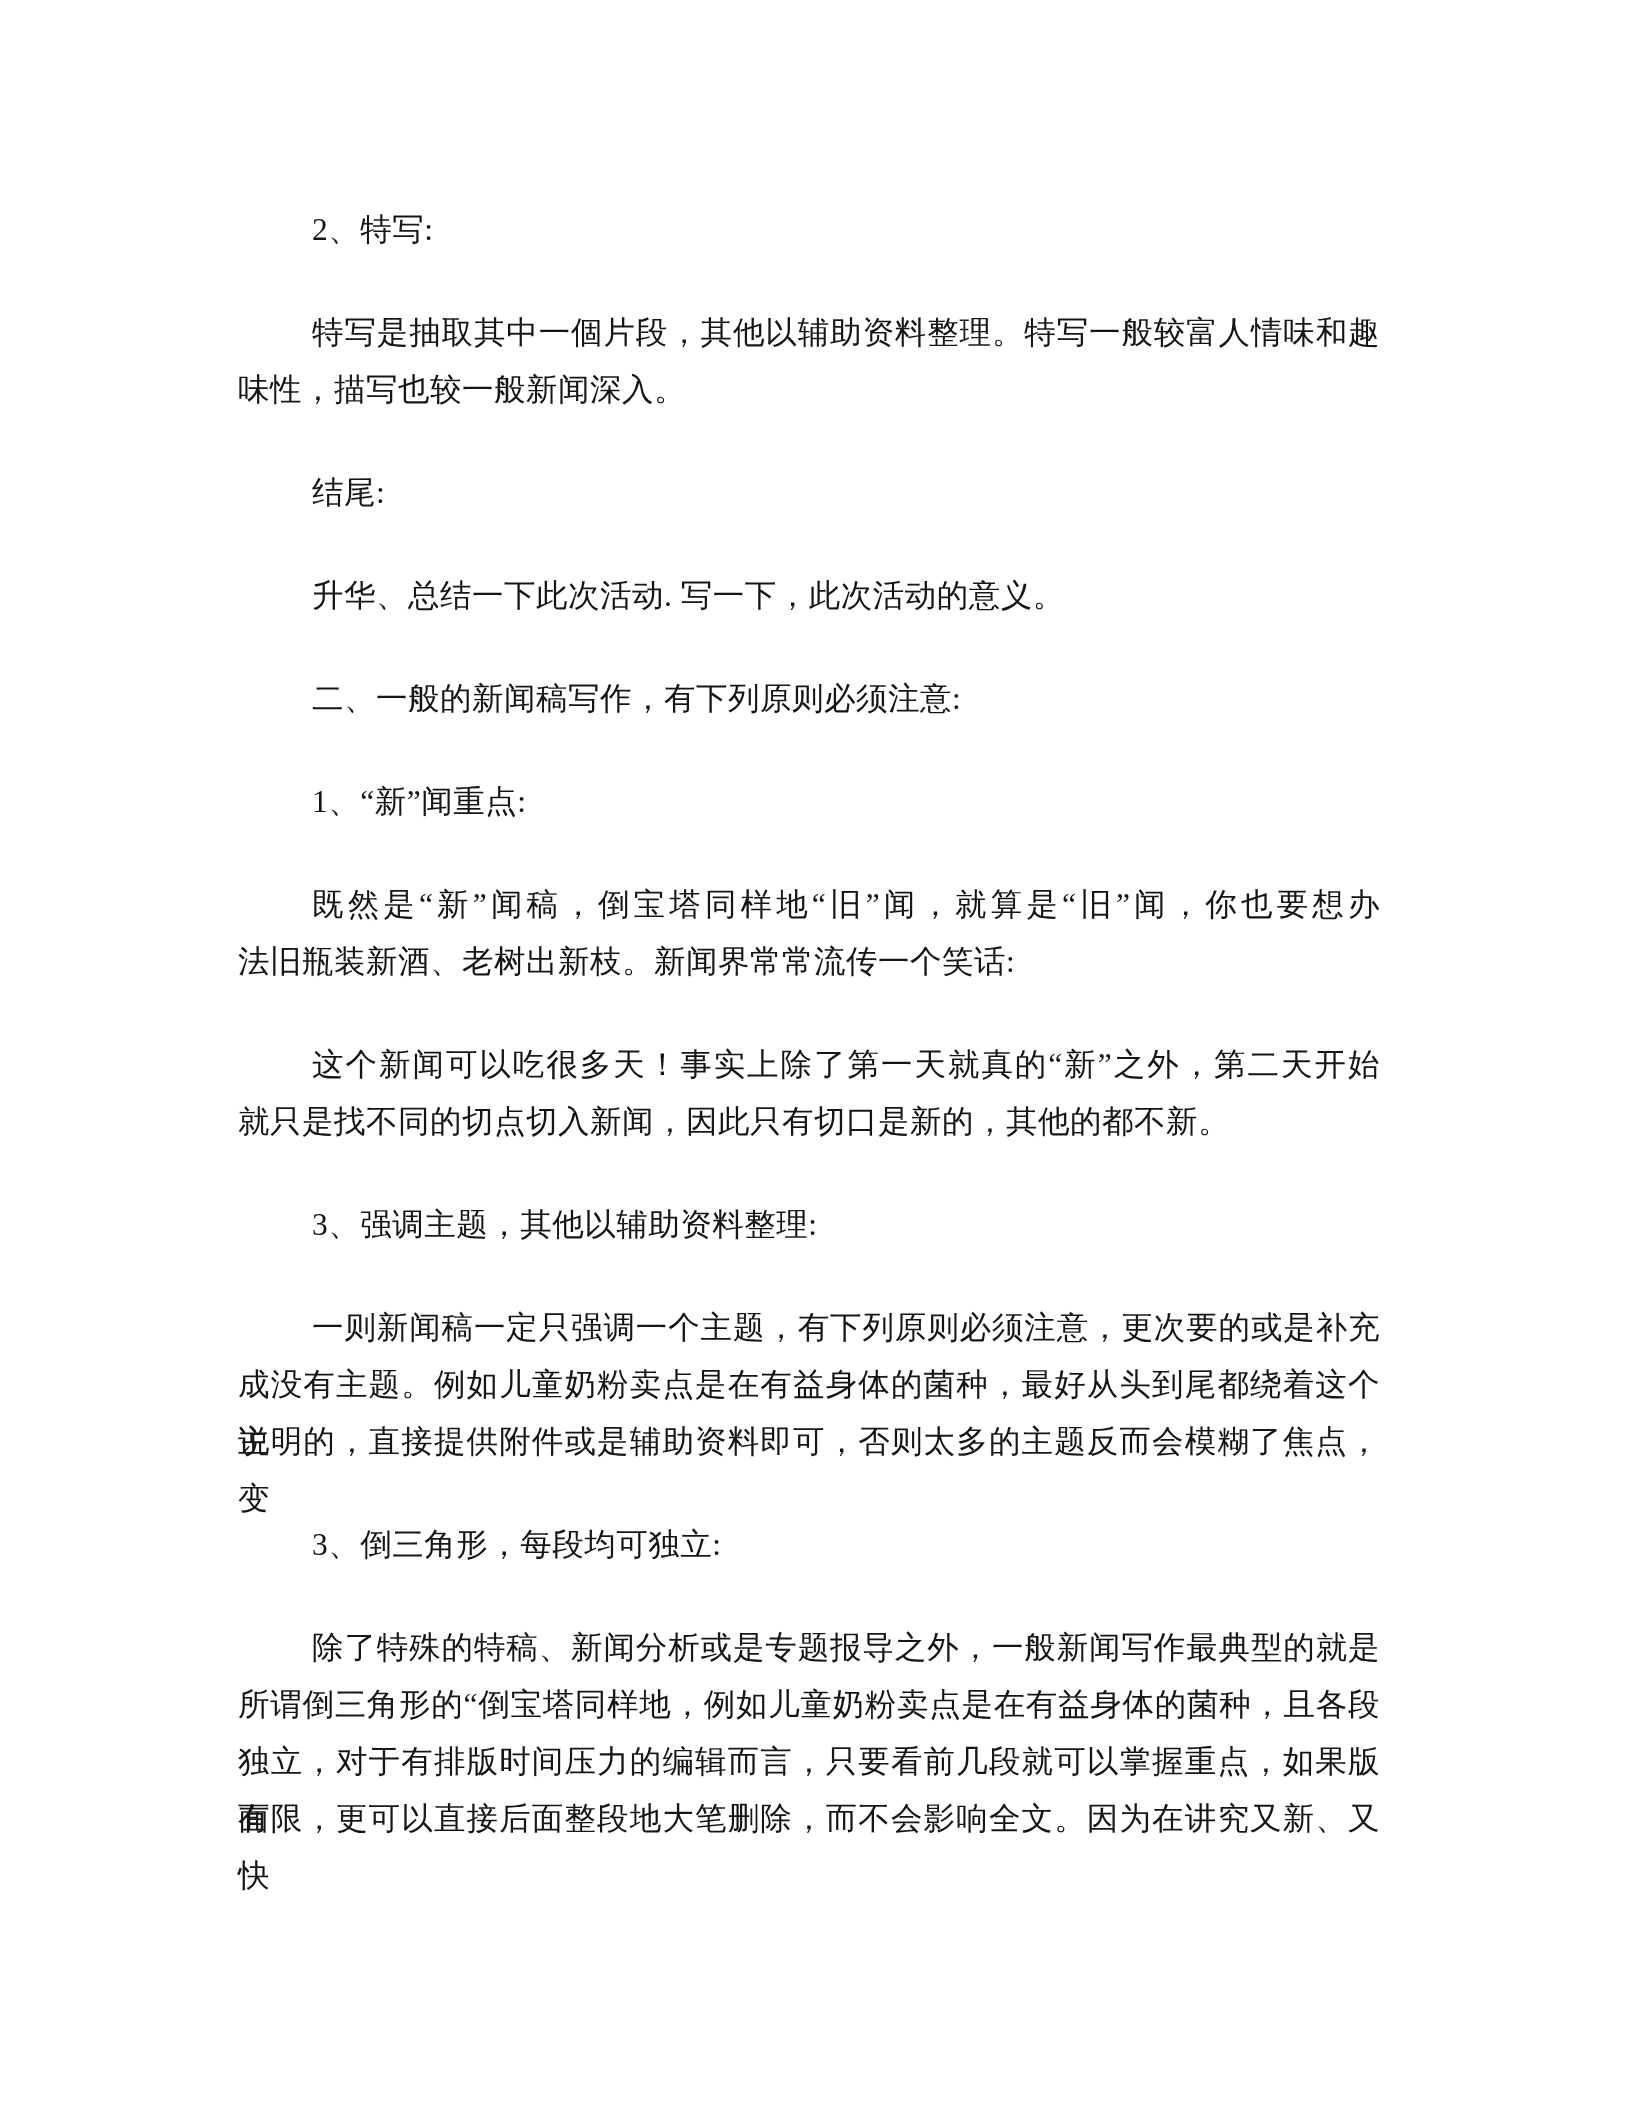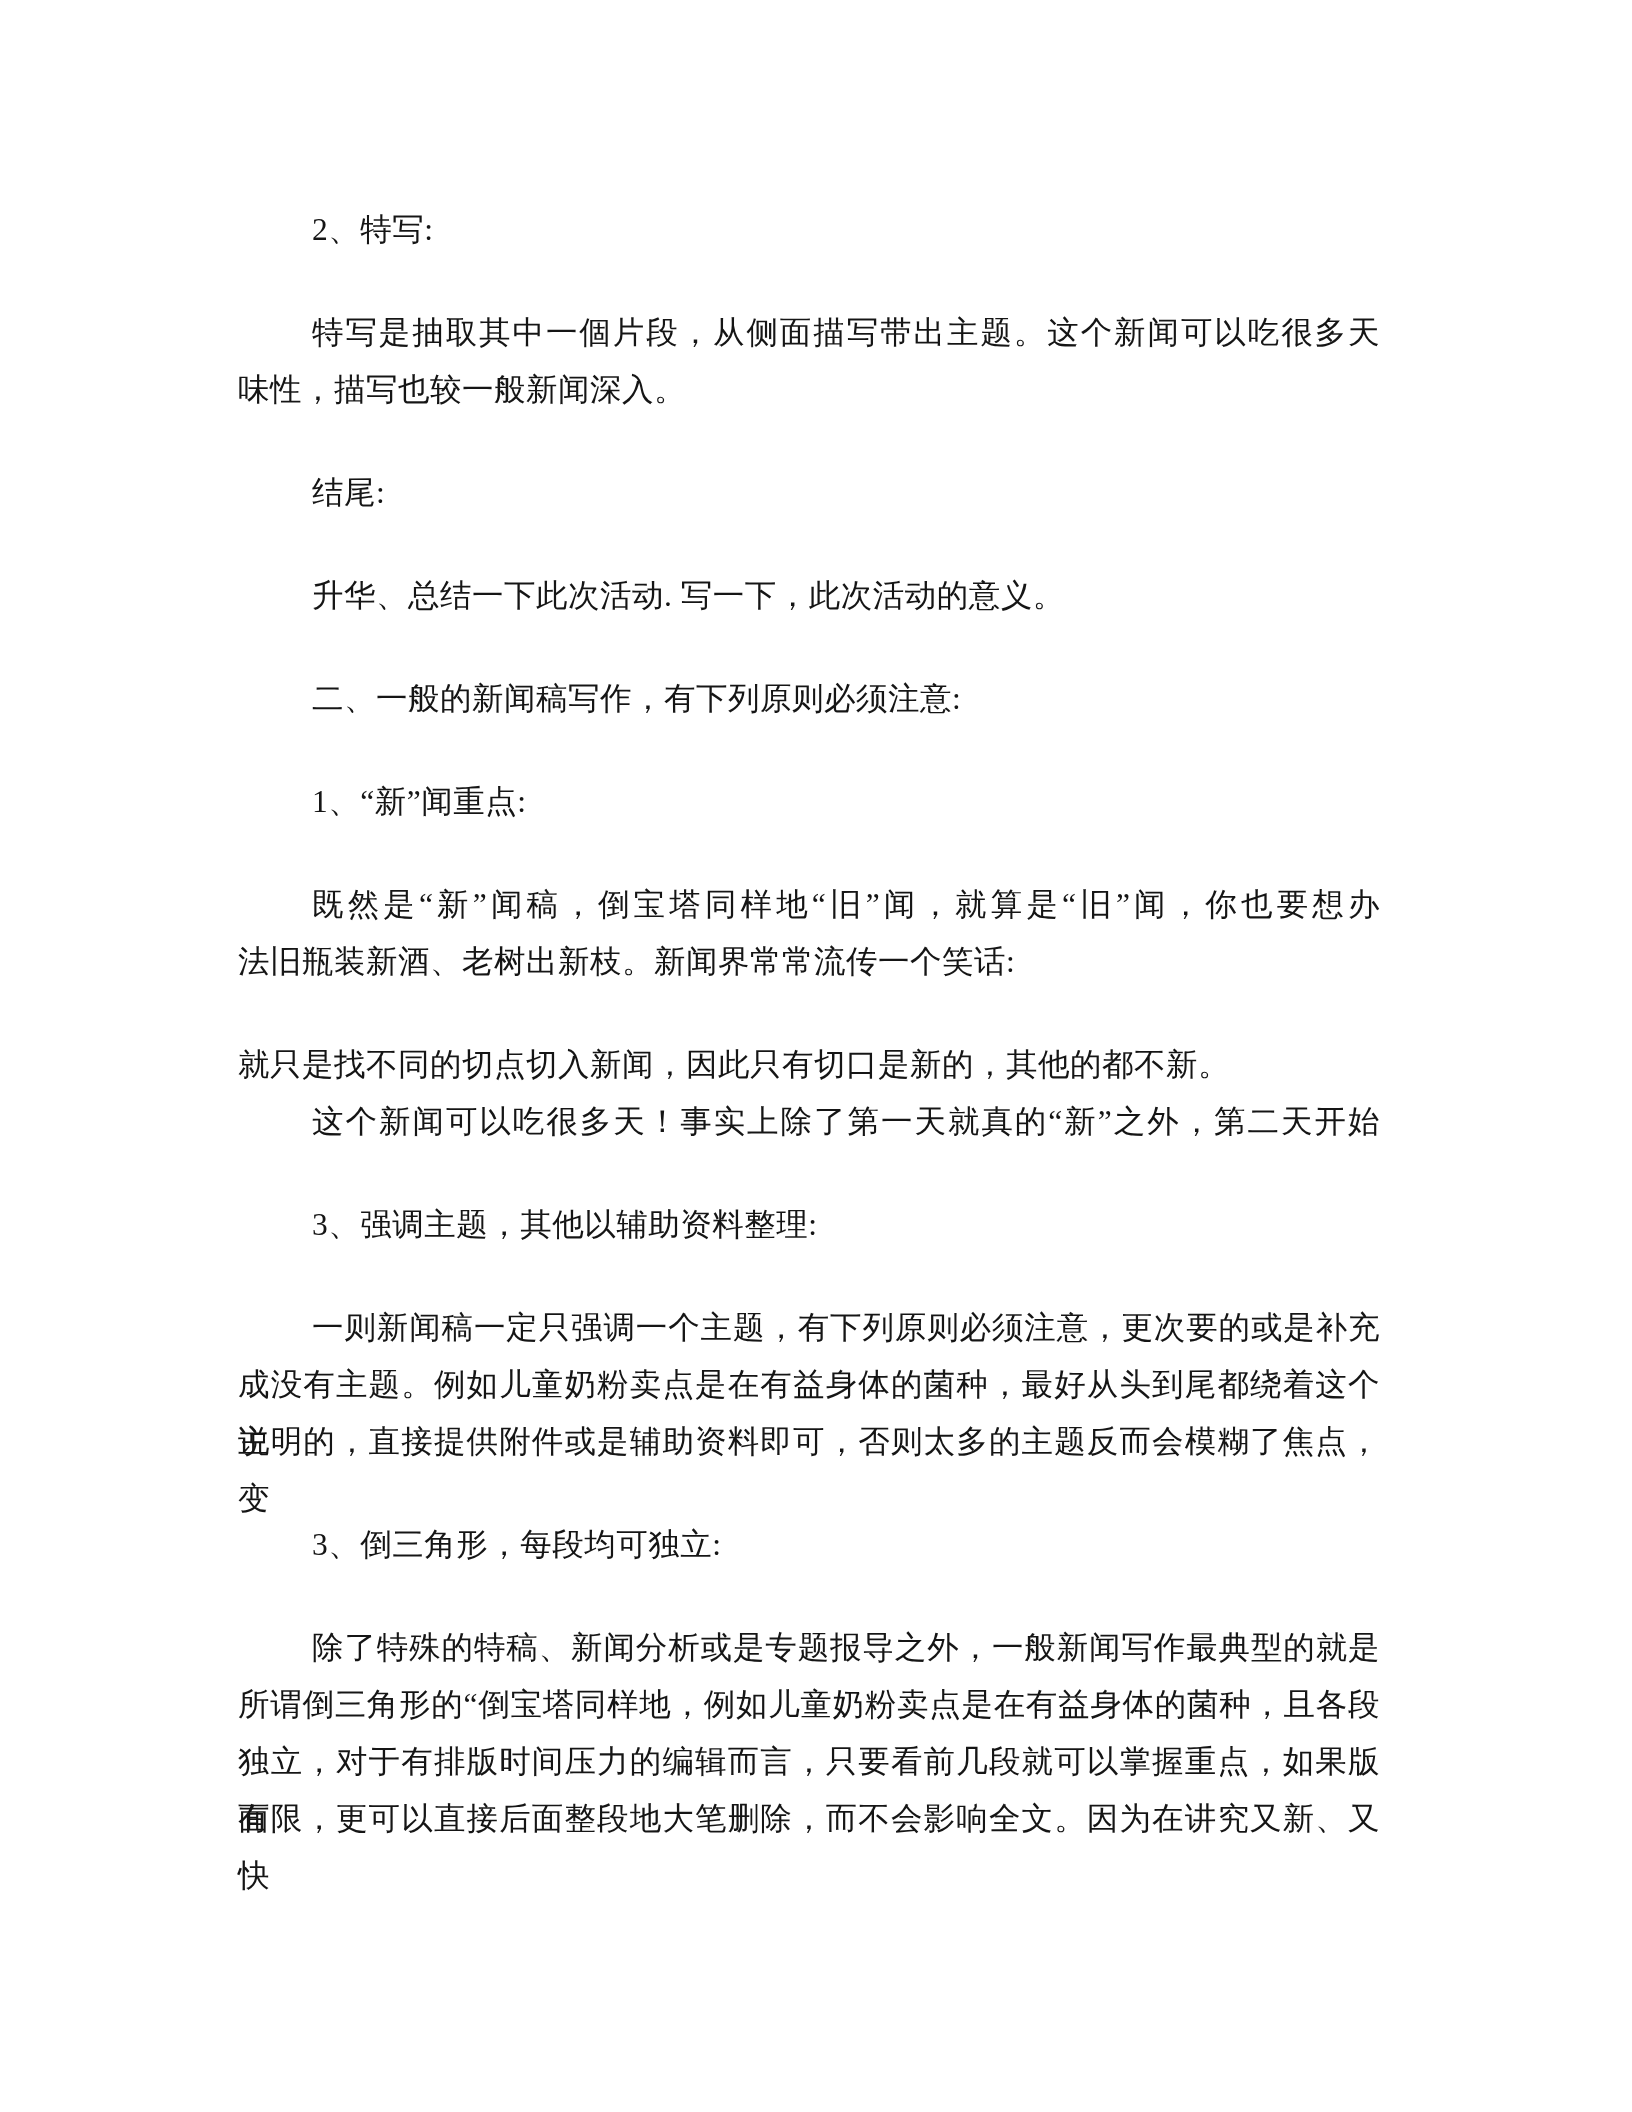--- a/index.html
+++ b/index.html
@@ -43,42 +43,42 @@
 </style>
 </head>
 <body style="background: rgb(255, 255, 255);">
 
 <div class="page" style="color: rgb(21, 21, 21);">
   <div id="doc">
       <div class="block">
         <div class="line indent">2、特写:</div>
       </div>
       <div class="block">
-        <div class="line indent fill">特写是抽取其中一個片段，从侧面描写带出主题。这个新闻可以吃很多天</div>
+        <div class="line indent fill">特写是抽取其中一個片段，其他以辅助资料整理。特写一般较富人情味和趣</div>
         <div class="line">味性，描写也较一般新闻深入。</div>
       </div>
       <div class="block">
         <div class="line indent">结尾:</div>
       </div>
       <div class="block">
         <div class="line indent">升华、总结一下此次活动. 写一下，此次活动的意义。</div>
       </div>
       <div class="block">
         <div class="line indent">二、一般的新闻稿写作，有下列原则必须注意:</div>
       </div>
       <div class="block">
         <div class="line indent">1、“新”闻重点:</div>
       </div>
       <div class="block">
         <div class="line indent fill">既然是“新”闻稿，倒宝塔同样地“旧”闻，就算是“旧”闻，你也要想办</div>
         <div class="line">法旧瓶装新酒、老树出新枝。新闻界常常流传一个笑话:</div>
       </div>
       <div class="block">
+        <div class="line indent fill">这个新闻可以吃很多天！事实上除了第一天就真的“新”之外，第二天开始</div>
         <div class="line">就只是找不同的切点切入新闻，因此只有切口是新的，其他的都不新。</div>
-        <div class="line indent fill">这个新闻可以吃很多天！事实上除了第一天就真的“新”之外，第二天开始</div>
       </div>
       <div class="block">
         <div class="line indent">3、强调主题，其他以辅助资料整理:</div>
       </div>
       <div class="block">
         <div class="line indent fill">一则新闻稿一定只强调一个主题，有下列原则必须注意，更次要的或是补充</div>
         <div class="line fill">成没有主题。例如儿童奶粉卖点是在有益身体的菌种，最好从头到尾都绕着这个主</div>
         <div class="line fill">说明的，直接提供附件或是辅助资料即可，否则太多的主题反而会模糊了焦点，变</div>
       </div>
       <div class="block">

